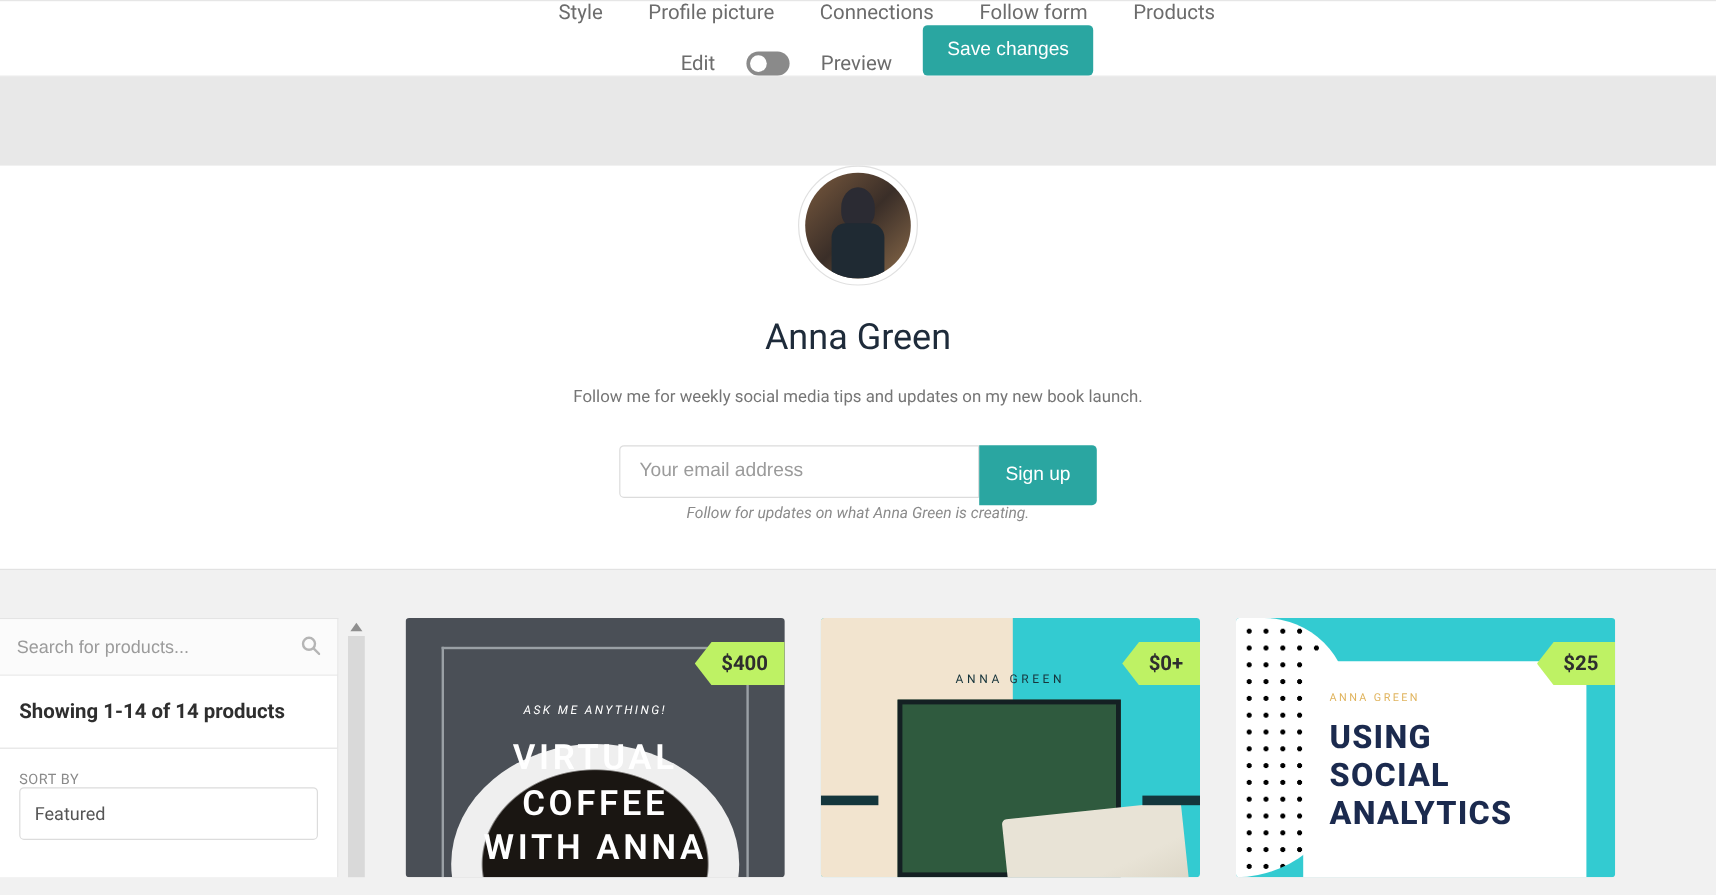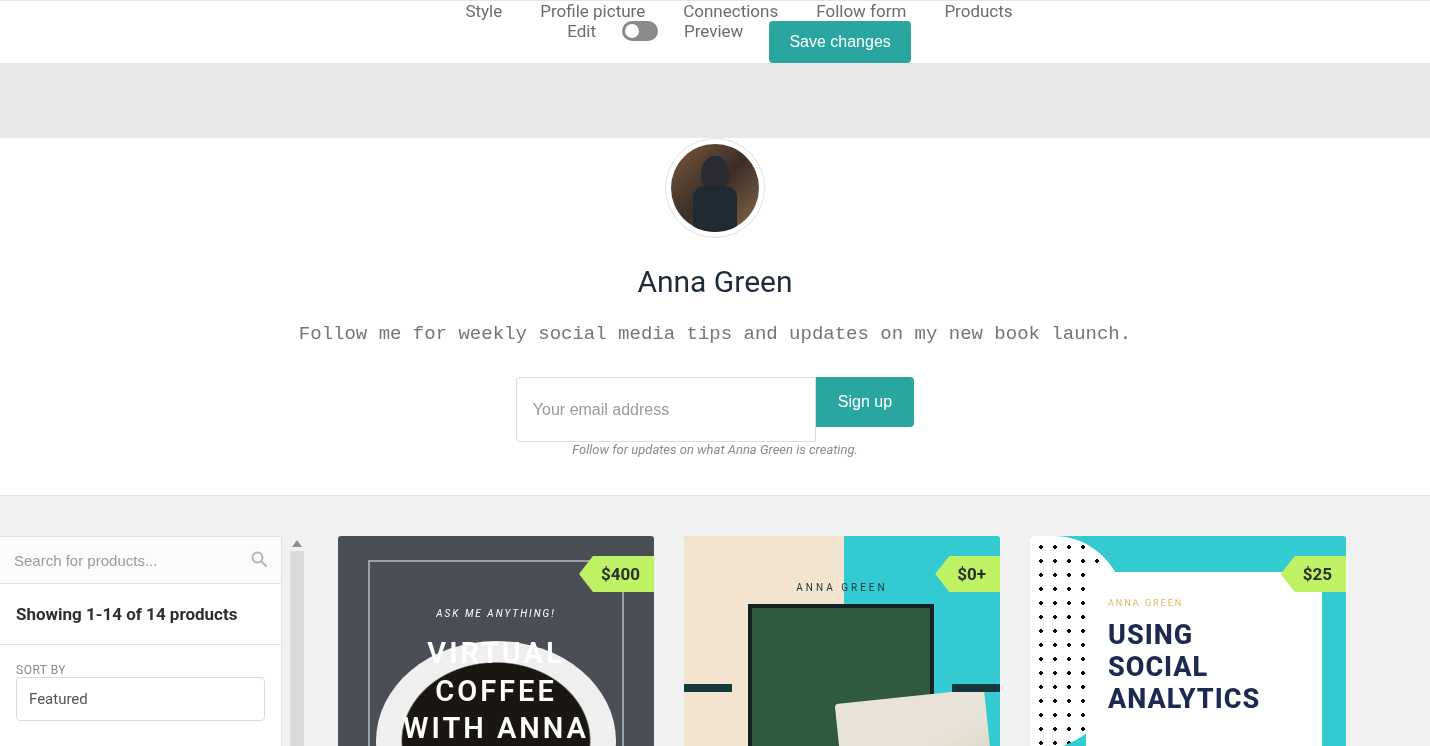--- a/index.html
+++ b/index.html
@@ -28,21 +28,21 @@
     gap: 38px;
     flex: 1;
   }
   .topbar-nav-item {
     font-size: 17px;
     color: #6c6c6c;
     cursor: pointer;
   }
   .topbar-right {
     display: flex;
-    align-items: flex-start;
+    align-items: flex-end;
     gap: 26px;
   }
   .toggle-label {
     font-size: 17px;
     color: #6c6c6c;
   }
   .toggle {
     width: 36px;
     height: 20px;
     background: #8a8a8a;
@@ -119,34 +119,33 @@
     background:#1f2a33;
     border-radius:12px 12px 0 0;
   }
   .profile-name {
     font-size: 30px;
     color: #1e2b3a;
     font-weight: 400;
     margin-top: 26px;
   }
   .profile-tagline {
-    font-size: 19px;
+    font-size: 14px;
     color: #757575;
     margin-top: 24px;
-    font-family: Liberation Mono, monospace;
   }
   .follow-form {
     margin-top: 32px;
     display: flex;
     justify-content: center;
     gap: 0;
   }
   .email-input {
     width: 300px;
-    height: 65px;
+    height: 44px;
     border: 1px solid #dcdcdc;
     border-radius: 4px 0 0 4px;
     padding: 0 16px;
     font-size: 16px;
     color: #444;
     outline: none;
   }
   .email-input::placeholder { color: #9b9b9b; }
   .signup-btn {
     height: 50px;

